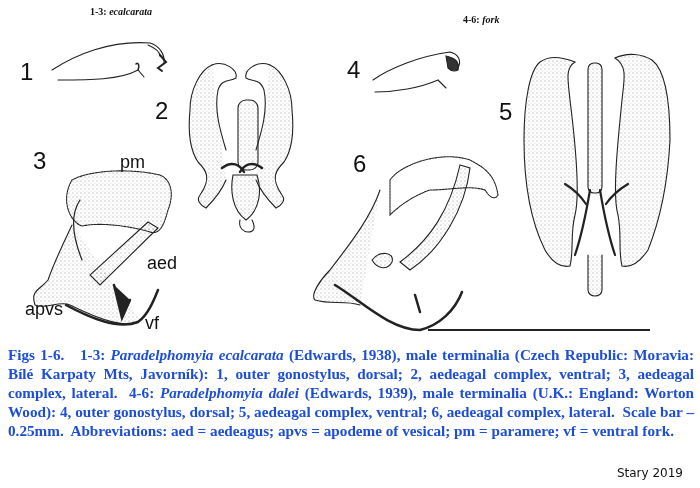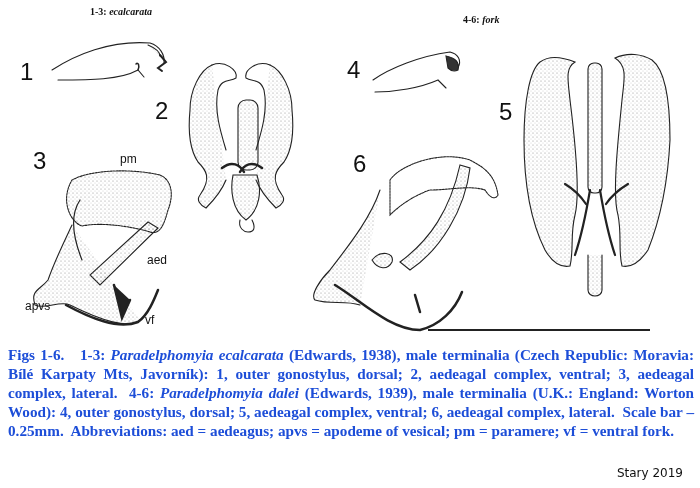--- a/index.html
+++ b/index.html
@@ -1,21 +1,21 @@
 <!DOCTYPE html>
 <html><head>
 <meta charset="utf-8">
 <style>
   html, body { margin: 0; padding: 0; background: #ffffff; }
   body { width: 700px; height: 488px; position: relative; overflow: hidden; font-family: "Liberation Serif", serif; color: #111; }
   .abs { position: absolute; }
   .heading { font-family: "Liberation Serif", serif; font-weight: bold; font-size: 10px; }
   .heading i { font-style: italic; }
   .fignum { font-family: "Liberation Sans", sans-serif; font-size: 24px; color: #111; }
-  .lbl { font-family: "Liberation Sans", sans-serif; font-size: 12px; color: #111; }
+  .lbl { font-family: "Liberation Sans", sans-serif; font-size: 18px; color: #111; }
   svg.drawing { position: absolute; left: 0; top: 0; }
   .caption { position: absolute; left: 8px; top: 345px; width: 686px; font-family: "Liberation Serif", serif; font-weight: bold; font-size: 15.2px; line-height: 19px; text-align: justify; color: #1d4ed8; }
   .caption i { font-style: italic; }
   .credit { position: absolute; right: 17px; top: 466px; font-family: "DejaVu Sans", sans-serif; font-size: 12px; color: #111; }
   .scalebar { position: absolute; left: 428px; top: 329px; width: 222px; height: 2px; background: #222; }
 </style>
 </head>
 <body>
 
 <div class="abs heading" style="left:90px; top:6px;">

